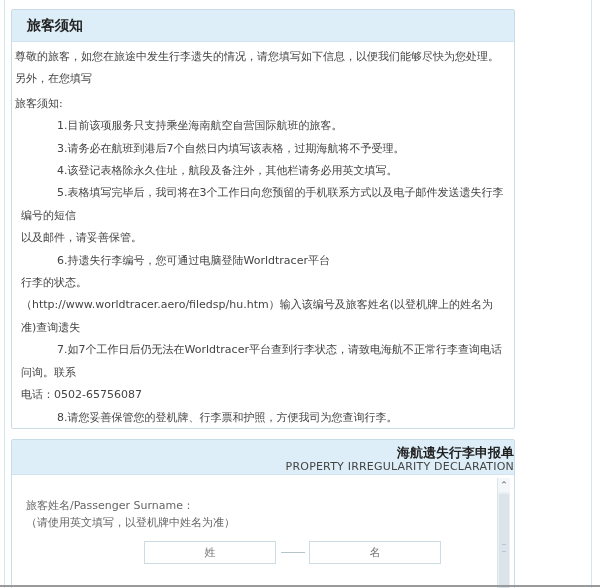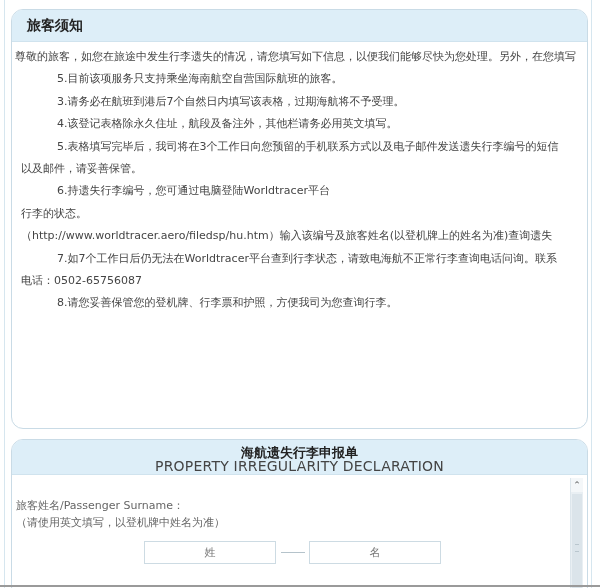--- a/index.html
+++ b/index.html
@@ -27,23 +27,23 @@
       position: absolute;
       left: 591px;
       top: 0;
       width: 1px;
       height: 588px;
       background: #d6e6ef;
     }
     .panel {
       position: absolute;
       left: 11px;
-      width: 577px;
+      width: 504px;
       border: 1px solid #c9dbe6;
-      border-radius: 12px;
+      border-radius: 2px;
       background: #ffffff;
       box-sizing: border-box;
       overflow: hidden;
     }
     #notice-panel {
       top: 9px;
       height: 420px;
     }
     .panel-header {
       background: #ddeef8;
@@ -78,43 +78,43 @@
     }
     .rule-item.cont {
       text-indent: 0;
     }
     #form-panel {
       top: 439px;
       height: 160px;
     }
     #form-panel .panel-header {
       height: 35px;
-      text-align: center;
+      text-align: right;
       padding-top: 5px;
       box-sizing: border-box;
     }
     .form-title-cn {
       font-size: 13px;
       font-weight: bold;
       color: #222222;
       line-height: 15px;
     }
     .form-title-en {
-      font-size: 14px;
+      font-size: 11px;
       color: #444444;
       line-height: 13px;
       letter-spacing: 0.2px;
     }
     .form-body {
       position: relative;
       height: 130px;
     }
     .field-label {
       position: absolute;
-      left: 4px;
+      left: 14px;
       top: 22px;
       font-size: 11px;
       color: #666666;
       line-height: 17px;
     }
     .name-input {
       position: absolute;
       top: 66px;
       width: 132px;
       height: 23px;
@@ -187,22 +187,23 @@
 
 <div class="outer-left-rule"></div>
 <div class="outer-right-rule"></div>
 
 <section class="panel" id="notice-panel">
   <div class="panel-header">
     <span>旅客须知</span>
   </div>
   <div class="notice-body">
     <p class="intro">尊敬的旅客，如您在旅途中发生行李遗失的情况，请您填写如下信息，以便我们能够尽快为您处理。另外，在您填写</p>
-
-    <p class="rule-item">5.目前该项服务只支持乘坐海南航空自营国际航班的旅客。</p>
+    <p class="notice-label">旅客须知:</p>
+
+    <p class="rule-item">1.目前该项服务只支持乘坐海南航空自营国际航班的旅客。</p>
     <p class="rule-item">3.请务必在航班到港后7个自然日内填写该表格，过期海航将不予受理。</p>
     <p class="rule-item">4.该登记表格除永久住址，航段及备注外，其他栏请务必用英文填写。</p>
     <p class="rule-item">5.表格填写完毕后，我司将在3个工作日向您预留的手机联系方式以及电子邮件发送遗失行李编号的短信</p>
     <p class="rule-item cont">以及邮件，请妥善保管。</p>
     <p class="rule-item">6.持遗失行李编号，您可通过电脑登陆Worldtracer平台</p>
     <p class="rule-item cont">行李的状态。</p>
     <p class="rule-item cont">（http://www.worldtracer.aero/filedsp/hu.htm）输入该编号及旅客姓名(以登机牌上的姓名为准)查询遗失</p>
     <p class="rule-item">7.如7个工作日后仍无法在Worldtracer平台查到行李状态，请致电海航不正常行李查询电话问询。联系</p>
     <p class="rule-item cont">电话：0502-65756087</p>
     <p class="rule-item">8.请您妥善保管您的登机牌、行李票和护照，方便我司为您查询行李。</p>

